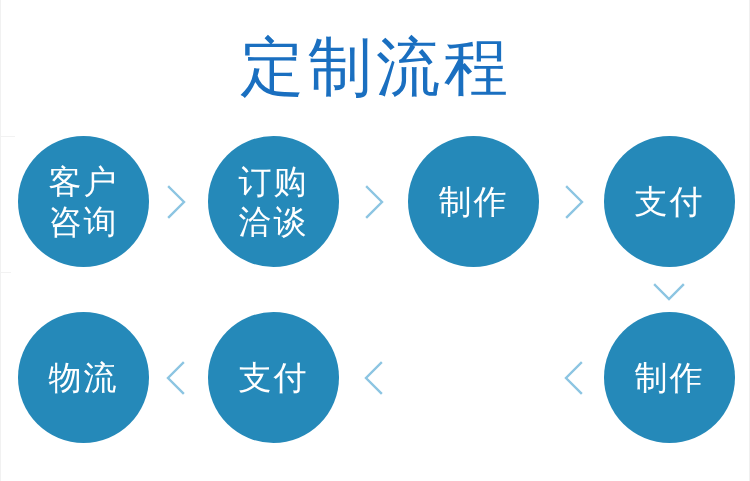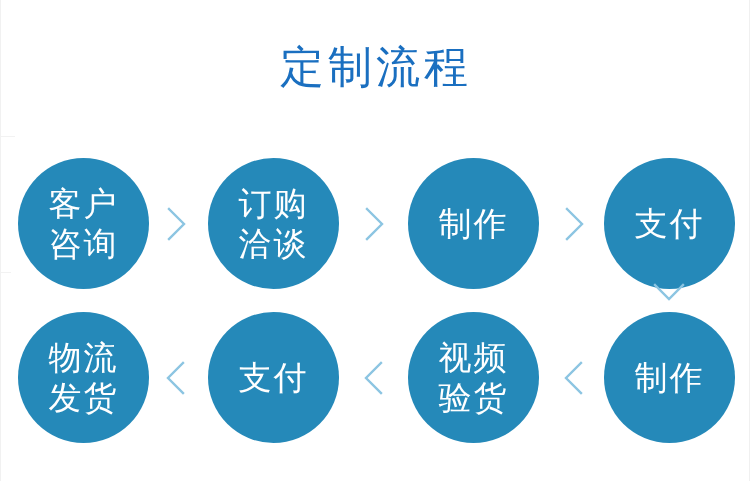--- a/index.html
+++ b/index.html
@@ -27,21 +27,21 @@
     border-right: 1px solid #f0f0f0;
   }
 
   
   #page-title {
     position: absolute;
     left: 0;
     top: 32px;
     width: 750px;
     text-align: center;
-    font-size: 44px;
+    font-size: 64px;
     line-height: 70px;
     font-weight: 400;
     letter-spacing: 4px;
     color: #1a6fc0;
     white-space: nowrap;
     font-family: "DejaVu Sans", "Liberation Sans", sans-serif;
   }
 
   
   .hairline {
@@ -52,21 +52,21 @@
   .hairline.top-rule { left: 0; top: 136px; width: 14px; }
   .hairline.mid-rule { left: 0; top: 272px; width: 10px; }
 
   
   .flow-row {
     position: absolute;
     left: 0;
     width: 750px;
     height: 132px;
   }
-  #flow-row-1 { top: 158px; }
+  #flow-row-1 { top: 136px; }
   #flow-row-2 { top: 312px; text-align: right; }
 
   
   .flow-node {
     position: absolute;
     width: 131px;
     height: 131px;
     border-radius: 50%;
     background: #2589b9;
     display: flex;
@@ -167,43 +167,38 @@
   <div id="connector-down">
     <svg viewBox="0 0 40 24" xmlns="http://www.w3.org/2000/svg">
       <polyline points="6,5 20,19 34,5" fill="none" stroke="#8cc5e2" stroke-width="2.4" stroke-linecap="square" stroke-linejoin="miter"></polyline>
     </svg>
   </div>
 
   <div class="flow-row" id="flow-row-2">
 
     <div class="flow-node col-1">
       <span class="node-line">物流</span>
-      <span class="node-line">发货</span>
     </div>
 
     <div class="connector conn-1">
       <svg viewBox="0 0 30 46" xmlns="http://www.w3.org/2000/svg">
         <polyline points="22,8 7,23 22,38" fill="none" stroke="#8cc5e2" stroke-width="2.4" stroke-linecap="square" stroke-linejoin="miter"></polyline>
       </svg>
     </div>
 
     <div class="flow-node col-2">
       <span class="node-line">支付</span>
     </div>
 
     <div class="connector conn-2">
       <svg viewBox="0 0 30 46" xmlns="http://www.w3.org/2000/svg">
         <polyline points="22,8 7,23 22,38" fill="none" stroke="#8cc5e2" stroke-width="2.4" stroke-linecap="square" stroke-linejoin="miter"></polyline>
       </svg>
     </div>
 
-    <div class="flow-node col-3">
-      <span class="node-line">视频</span>
-      <span class="node-line">验货</span>
-    </div>
 
     <div class="connector conn-3">
       <svg viewBox="0 0 30 46" xmlns="http://www.w3.org/2000/svg">
         <polyline points="22,8 7,23 22,38" fill="none" stroke="#8cc5e2" stroke-width="2.4" stroke-linecap="square" stroke-linejoin="miter"></polyline>
       </svg>
     </div>
 
     <div class="flow-node col-4">
       <span class="node-line">制作</span>
     </div>

